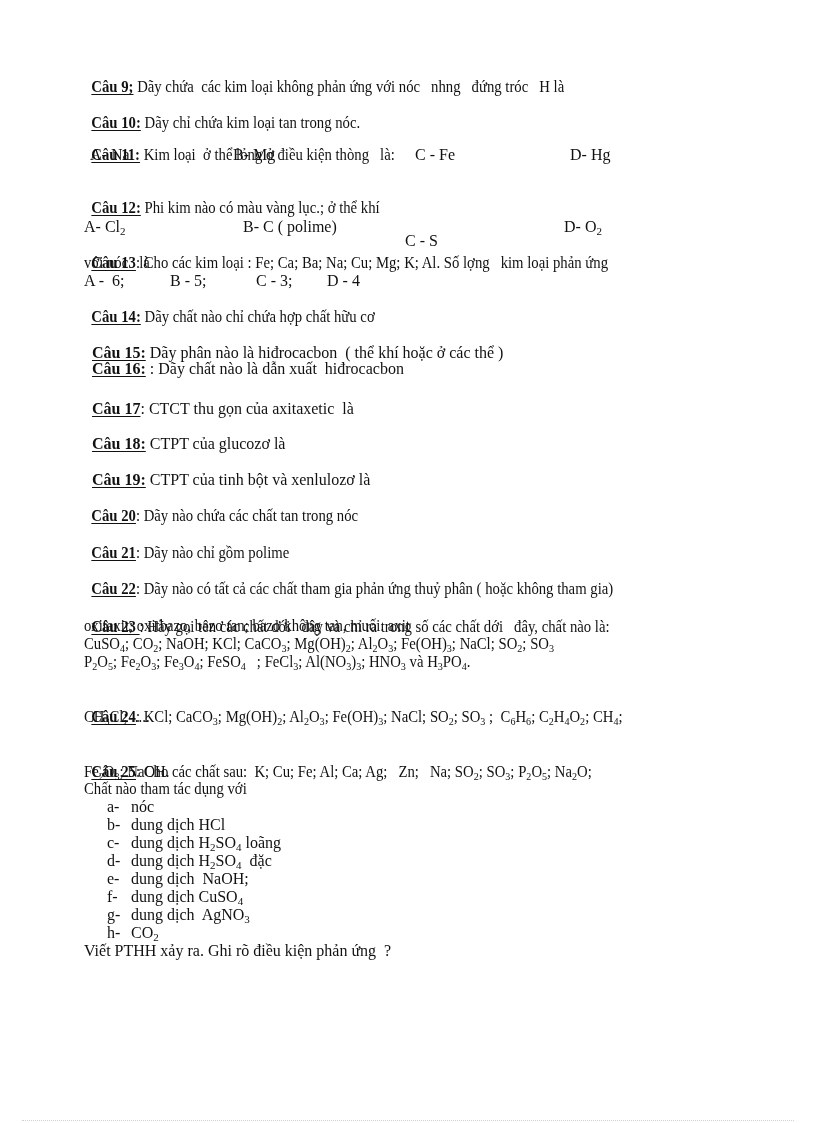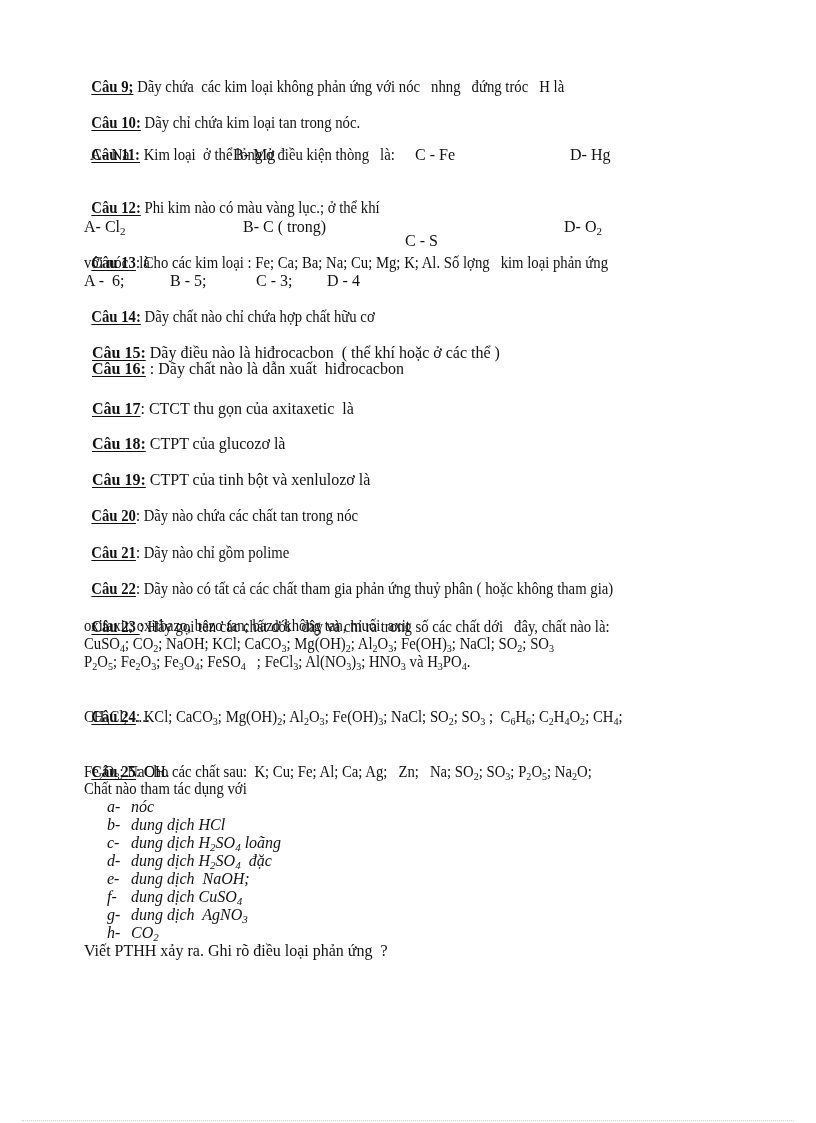--- a/index.html
+++ b/index.html
@@ -8,21 +8,21 @@
       font-family: "Liberation Serif", serif; color: #111111;
     }
     .line {
       position: absolute; left: 84px; white-space: pre; font-size: 16px; line-height: 18px;
       transform-origin: left top;
     }
     .narrow { transform: scaleX(0.92); }
     .cau { font-weight: bold; text-decoration: underline; text-underline-offset: 2px; }
     .opt { position: absolute; font-weight: normal; font-size: 16px; line-height: 18px; white-space: pre; }
     .sub { font-size: 11px; vertical-align: -3px; line-height: 0; }
-    .li { position: absolute; left: 107px; font-size: 16px; line-height: 17px; white-space: pre; font-style: italic; }
+    .li { position: absolute; left: 107px; font-size: 16px; line-height: 17px; white-space: pre; }
     .li .mk { display: inline-block; width: 24px; }
     .footer-rule {
       position: absolute; left: 22px; right: 22px; top: 1120px; height: 0;
       border-top: 1px dotted #c8d8c8;
     }
   </style>
 </head>
 <body>
 
 <div class="line narrow" style="top:60px">
@@ -38,39 +38,39 @@
 </div>
 <span class="opt" style="left:90px;top:146px">A- Na</span>
 <span class="opt" style="left:233px;top:146px">B- Mg</span>
 <span class="opt" style="left:415px;top:146px">C - Fe</span>
 <span class="opt" style="left:570px;top:146px">D- Hg</span>
 
 <div class="line narrow" style="top:181px">
   <span class="cau">Câu 12:</span><span> Phi kim nào có màu vàng lục.; ở thể khí</span>
 </div>
 <span class="opt" style="left:84px;top:218px"><span>A- Cl</span><span class="sub">2</span></span>
-<span class="opt" style="left:243px;top:218px">B- C ( trong)</span>
+<span class="opt" style="left:243px;top:218px">B- C ( polime)</span>
 <span class="opt" style="left:405px;top:232px">C - S</span>
 <span class="opt" style="left:564px;top:218px"><span>D- O</span><span class="sub">2</span></span>
 
 <div class="line narrow" style="top:236px">
   <span class="cau">Câu 13</span><span>: Cho các kim loại : Fe; Ca; Ba; Na; Cu; Mg; K; Al. Số lợng   kim loại phản ứng</span>
 </div>
 <div class="line narrow" style="top:254px">với nóc   là</div>
 <span class="opt" style="left:84px;top:272px">A -  6;</span>
 <span class="opt" style="left:170px;top:272px">B - 5;</span>
 <span class="opt" style="left:256px;top:272px">C - 3;</span>
 <span class="opt" style="left:327px;top:272px">D - 4</span>
 
 <div class="line narrow" style="top:290px">
   <span class="cau">Câu 14:</span><span> Dãy chất nào chỉ chứa hợp chất hữu cơ</span>
 </div>
 
 <div class="line" style="top:326px">
-  <span class="cau">Câu 15:</span><span> Dãy điều nào là hiđrocacbon  ( thể khí hoặc ở các thể )</span>
+  <span class="cau">Câu 15:</span><span> Dãy phân nào là hiđrocacbon  ( thể khí hoặc ở các thể )</span>
 </div>
 
 <div class="line" style="top:342px">
   <span class="cau">Câu 16:</span><span> : Dãy chất nào là dẫn xuất  hiđrocacbon</span>
 </div>
 
 <div class="line" style="top:382px">
   <span class="cau">Câu 17</span><span>: CTCT thu gọn của axitaxetic  là</span>
 </div>
 
@@ -114,15 +114,15 @@
 
 <div class="li" style="top:798px"><span class="mk">a-</span><span>nóc</span></div>
 <div class="li" style="top:816px"><span class="mk">b-</span><span>dung dịch HCl</span></div>
 <div class="li" style="top:834px"><span class="mk">c-</span><span>dung dịch H<span class="sub">2</span>SO<span class="sub">4</span> loãng</span></div>
 <div class="li" style="top:852px"><span class="mk">d-</span><span>dung dịch H<span class="sub">2</span>SO<span class="sub">4</span>  đặc</span></div>
 <div class="li" style="top:870px"><span class="mk">e-</span><span>dung dịch  NaOH;</span></div>
 <div class="li" style="top:888px"><span class="mk">f-</span><span>dung dịch CuSO<span class="sub">4</span></span></div>
 <div class="li" style="top:906px"><span class="mk">g-</span><span>dung dịch  AgNO<span class="sub">3</span></span></div>
 <div class="li" style="top:924px"><span class="mk">h-</span><span>CO<span class="sub">2</span></span></div>
 
-<div class="line" style="top:942px">Viết PTHH xảy ra. Ghi rõ điều loại phản ứng  ?</div>
+<div class="line" style="top:942px">Viết PTHH xảy ra. Ghi rõ điều kiện phản ứng  ?</div>
 
 <div class="footer-rule"></div>
 
 </body></html>

